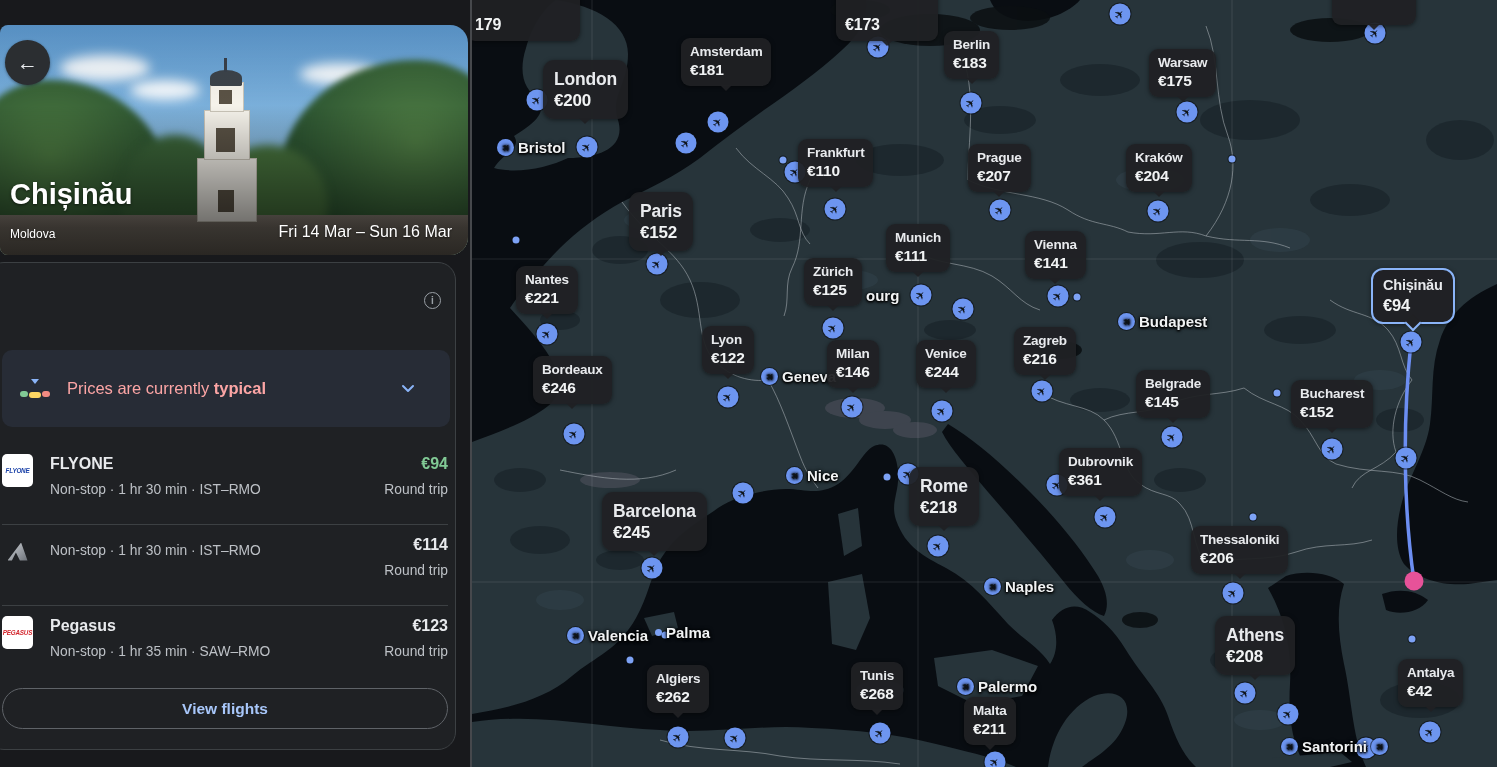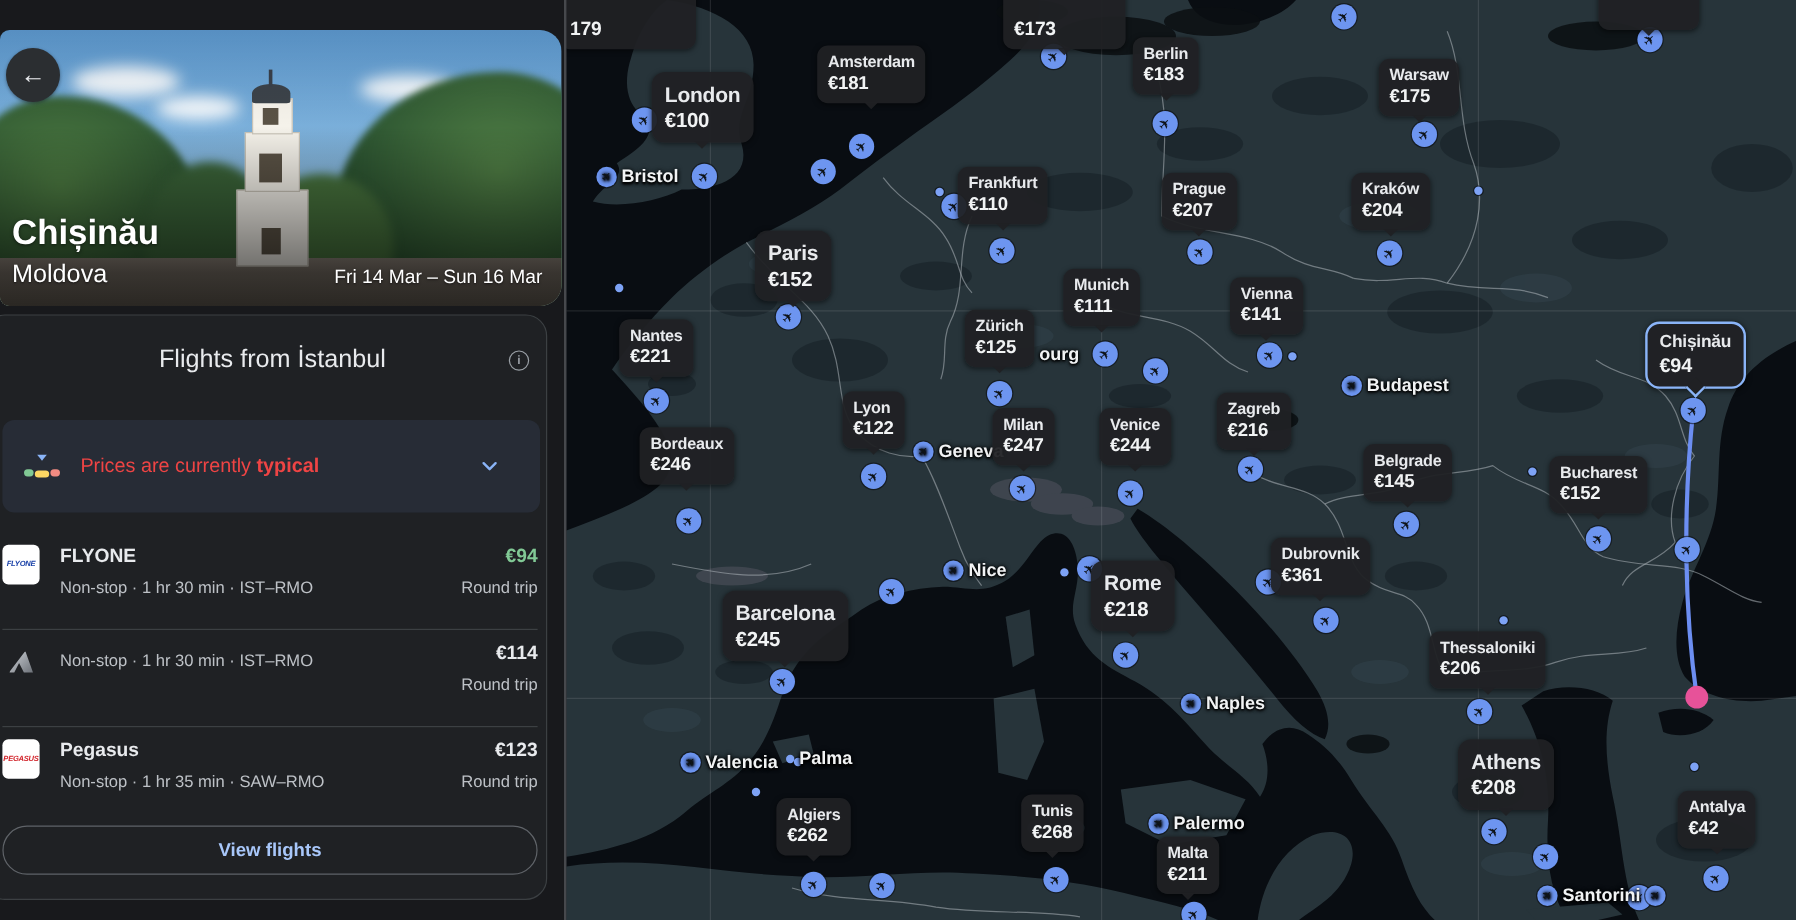--- a/index.html
+++ b/index.html
@@ -71,37 +71,37 @@
     border-radius:50% 50% 10% 10%;}
   .tower .spire{position:absolute;left:27px;bottom:150px;width:3px;height:14px;background:#39404a;}
   .tower .win{position:absolute;background:#5a5245;}
   #photo-shade{position:absolute;inset:0;background:linear-gradient(rgba(0,0,0,.08),rgba(0,0,0,0) 35%,rgba(0,0,0,.55) 88%);}
   #back-btn{position:absolute;left:5px;top:15px;width:45px;height:45px;border-radius:50%;
     background:#2b2e31;display:flex;align-items:center;justify-content:center;cursor:pointer;
     box-shadow:0 1px 3px rgba(0,0,0,.4);}
   #back-btn span{color:#e8eaed;font-size:21px;line-height:1;}
   #dest-title{position:absolute;left:10px;bottom:44px;font-size:29px;font-weight:700;color:#fff;
     text-shadow:0 1px 3px rgba(0,0,0,.6);}
-  #dest-country{position:absolute;left:10px;bottom:14px;font-size:21px;color:#fff;text-shadow:0 1px 2px rgba(0,0,0,.6);}
+  #dest-country{position:absolute;left:10px;bottom:14px;font-size:12px;color:#fff;text-shadow:0 1px 2px rgba(0,0,0,.6);}
   #dest-dates{position:absolute;right:16px;bottom:14px;font-size:16px;color:#fff;text-shadow:0 1px 2px rgba(0,0,0,.6);}
 
   #flights-panel{position:absolute;left:-14px;top:262px;width:468px;height:486px;
     background:#1f2124;border:1px solid #3c4043;border-radius:18px;}
   #panel-title{position:absolute;left:0;top:288px;width:454px;text-align:center;
     font-size:21px;color:#e8eaed;z-index:52;}
   #info-icon{position:absolute;left:424px;top:292px;width:15px;height:15px;border:1.5px solid #9aa0a6;
     border-radius:50%;color:#9aa0a6;font-size:10px;font-weight:700;display:flex;align-items:center;
     justify-content:center;z-index:52;cursor:pointer;}
   #insight-box{position:absolute;left:2px;top:350px;width:448px;height:77px;background:#272c36;
     border-radius:10px;z-index:52;display:flex;align-items:center;cursor:pointer;}
   #gauge{position:relative;width:30px;height:20px;margin-left:18px;flex:0 0 auto;}
   #gauge .seg{position:absolute;bottom:2px;height:6px;border-radius:3px;}
   #gauge .arrow{position:absolute;left:11px;top:0;width:0;height:0;border-left:4px solid transparent;
     border-right:4px solid transparent;border-top:5px solid #8ab4f8;}
-  #insight-text{margin-left:17px;font-size:16.5px;color:#ef4444;}
+  #insight-text{margin-left:17px;font-size:16.5px;color:#fca5a5;}
   #insight-text b{font-weight:700;}
   #insight-chevron{position:absolute;right:32px;top:28px;}
   #flight-rows{position:absolute;left:2px;top:444px;width:446px;z-index:52;}
   .frow{display:flex;align-items:flex-start;height:81px;padding-top:10px;box-sizing:border-box;cursor:pointer;}
   .frow.divided{border-bottom:1px solid #3c4043;}
   .flogo{width:31px;height:33px;border-radius:5px;margin-right:17px;flex:0 0 auto;position:relative;
     display:flex;align-items:center;justify-content:center;overflow:hidden;}
   .flogo .ltxt{font-size:6.3px;font-weight:800;font-style:italic;letter-spacing:-.2px;}
   .flogo .tail{width:20px;height:18px;background:linear-gradient(135deg,#cfd3d8,#6a6f76);
     clip-path:polygon(0 100%,68% 0,100% 100%,62% 100%,42% 55%,22% 100%);}
@@ -434,21 +434,21 @@
             <span>✈</span>
           </span>
         </div>
       </div>
     <div id="price-labels">
         <div class="plabel oneline nopointer" style="left: 466px; top: -20px; min-width: 96px; min-height: 50px;">
           <span class="p">179</span>
         </div>
         <div class="plabel big" style="left: 543px; top: 60px;">
           <span class="c">London</span>
-          <span class="p">€100</span>
+          <span class="p">€200</span>
         </div>
         <div class="plabel" style="left: 681px; top: 38px;">
           <span class="c">Amsterdam</span>
           <span class="p">€181</span>
         </div>
         <div class="plabel oneline" style="left: 836px; top: -20px; min-width: 84px; min-height: 50px;">
           <span class="p">€173</span>
         </div>
         <div class="plabel" style="left: 944px; top: 31px;">
           <span class="c">Berlin</span>
@@ -494,21 +494,21 @@
         <div class="plabel selected" style="left: 1371px; top: 268px;">
           <span class="c">Chișinău</span>
           <span class="p">€94</span>
         </div>
         <div class="plabel" style="left: 702px; top: 326px;">
           <span class="c">Lyon</span>
           <span class="p">€122</span>
         </div>
         <div class="plabel" style="left: 827px; top: 340px;">
           <span class="c">Milan</span>
-          <span class="p">€247</span>
+          <span class="p">€146</span>
         </div>
         <div class="plabel" style="left: 916px; top: 340px;">
           <span class="c">Venice</span>
           <span class="p">€244</span>
         </div>
         <div class="plabel" style="left: 1014px; top: 327px;">
           <span class="c">Zagreb</span>
           <span class="p">€216</span>
         </div>
         <div class="plabel" style="left: 533px; top: 356px;">
@@ -587,21 +587,20 @@
       <div id="photo-shade"></div>
       <div id="back-btn">
           <span>←</span>
         </div>
       <div id="dest-title">Chișinău</div>
       <div id="dest-country">Moldova</div>
       <div id="dest-dates">Fri 14 Mar – Sun 16 Mar</div>
     </div>
 
     <div id="flights-panel"></div>
-    <div id="panel-title">Flights from İstanbul</div>
     <div id="info-icon">i</div>
 
     <div id="insight-box">
       <div id="gauge">
         <div class="seg" id="seg-low" style="left: 0px; width: 8px; background: rgb(129, 201, 149);"></div>
         <div class="seg" id="seg-mid" style="left: 9px; width: 12px; bottom: 1px; background: rgb(253, 214, 99);"></div>
         <div class="seg" id="seg-high" style="left: 22px; width: 8px; background: rgb(242, 139, 130);"></div>
         <div class="arrow"></div>
       </div>
       <div id="insight-text"><span>Prices are currently </span><b>typical</b></div>

